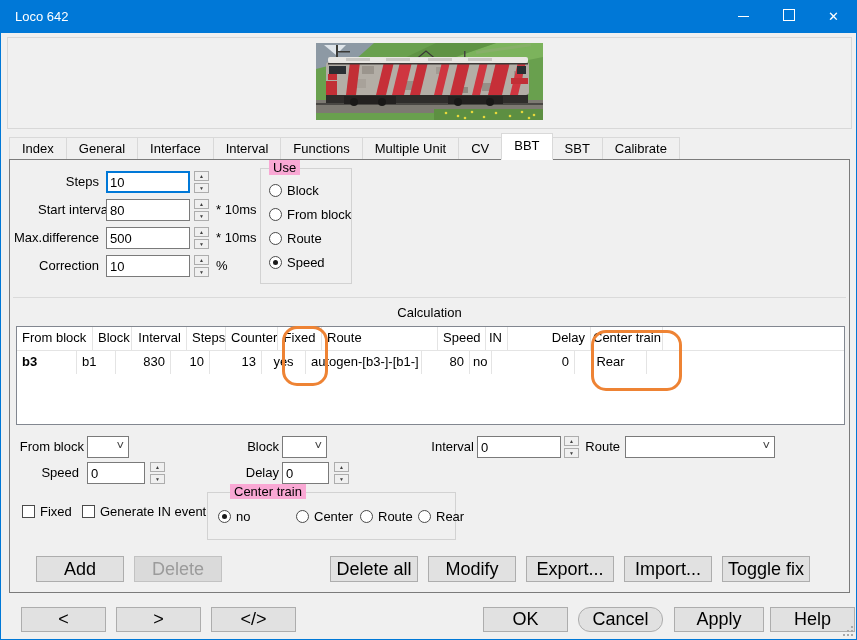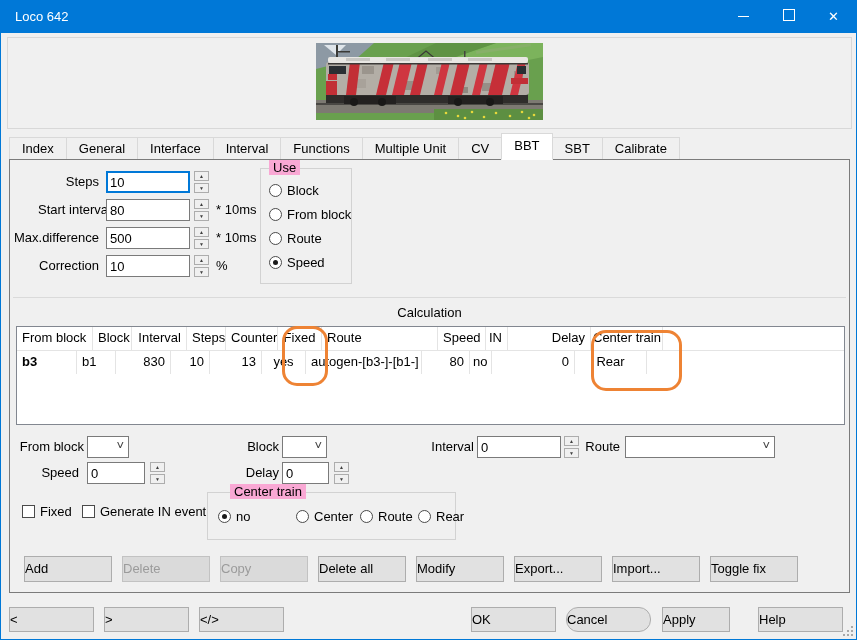--- a/index.html
+++ b/index.html
@@ -49,21 +49,21 @@
     border:1px solid #828790;box-sizing:border-box;overflow:hidden;}
   .t-row{display:flex;height:23px;}
   .t-head{border-bottom:1px solid #e4e4e4;}
   .t-cell{box-sizing:border-box;padding:3px 5px 0 5px;border-right:1px solid #e4e4e4;
     white-space:nowrap;overflow:hidden;flex:none;}
   .t-cell.fill{flex:1;border-right:none;}
   .ac{text-align:center;} .ar{text-align:right;}
   .hl{position:absolute;border:3px solid #ee8334;border-radius:15px;background:transparent;pointer-events:none;z-index:5;}
   
   .btn{position:absolute;height:26px;background:#e1e1e1;border:1px solid #adadad;box-sizing:border-box;
-    line-height:24px;font-size:13px;}
+    text-align:center;line-height:24px;font-size:18px;margin-left:12px;}
   .btn.disabled{color:#9b9b9b;background:#dadada;border-color:#c2c2c2;}
   .btn.bottom{height:25px;line-height:23px;}
   .grip{position:absolute;right:3px;bottom:3px;width:10px;height:10px;}
   .grip i{position:absolute;width:2px;height:2px;background:#a8a8a8;}
 </style>
 </head>
 <body>
 
 <div class="window">
 
@@ -294,34 +294,33 @@
           <span>Route</span>
         </label>
       <label class="radio" style="left:210px;top:16px;">
           <span class="rb"></span>
           <span>Rear</span>
         </label>
     </div>
 
     <div class="btn" style="left:14px;top:396px;width:88px;">Add</div>
     <div class="btn disabled" style="left:112px;top:396px;width:88px;">Delete</div>
-    <div class="btn disabled" style="left:210px;top:396px;width:88px;">Copy</div>
     <div class="btn" style="left:308px;top:396px;width:88px;">Delete all</div>
     <div class="btn" style="left:406px;top:396px;width:88px;">Modify</div>
     <div class="btn" style="left:504px;top:396px;width:88px;">Export...</div>
     <div class="btn" style="left:602px;top:396px;width:88px;">Import...</div>
     <div class="btn" style="left:700px;top:396px;width:88px;">Toggle fix</div>
   </div>
 
   <div class="btn bottom" style="left:8px;top:606px;width:85px;">&lt;</div>
   <div class="btn bottom" style="left:103px;top:606px;width:85px;">&gt;</div>
   <div class="btn bottom" style="left:198px;top:606px;width:85px;">&lt;/&gt;</div>
   <div class="btn bottom" style="left:470px;top:606px;width:85px;">OK</div>
   <div class="btn bottom" style="left:565px;top:606px;width:85px;border-radius:12px;">Cancel</div>
-  <div class="btn bottom" style="left:661px;top:606px;width:68px;">Apply</div>
+  <div class="btn bottom" style="left:661px;top:606px;width:90px;">Apply</div>
   <div class="btn bottom" style="left:757px;top:606px;width:85px;">Help</div>
 
   <div class="grip">
     <i style="right:0;bottom:0;"></i>
       <i style="right:4px;bottom:0;"></i>
       <i style="right:0;bottom:4px;"></i>
     <i style="right:8px;bottom:0;"></i>
       <i style="right:0;bottom:8px;"></i>
       <i style="right:4px;bottom:4px;"></i>
   </div>

